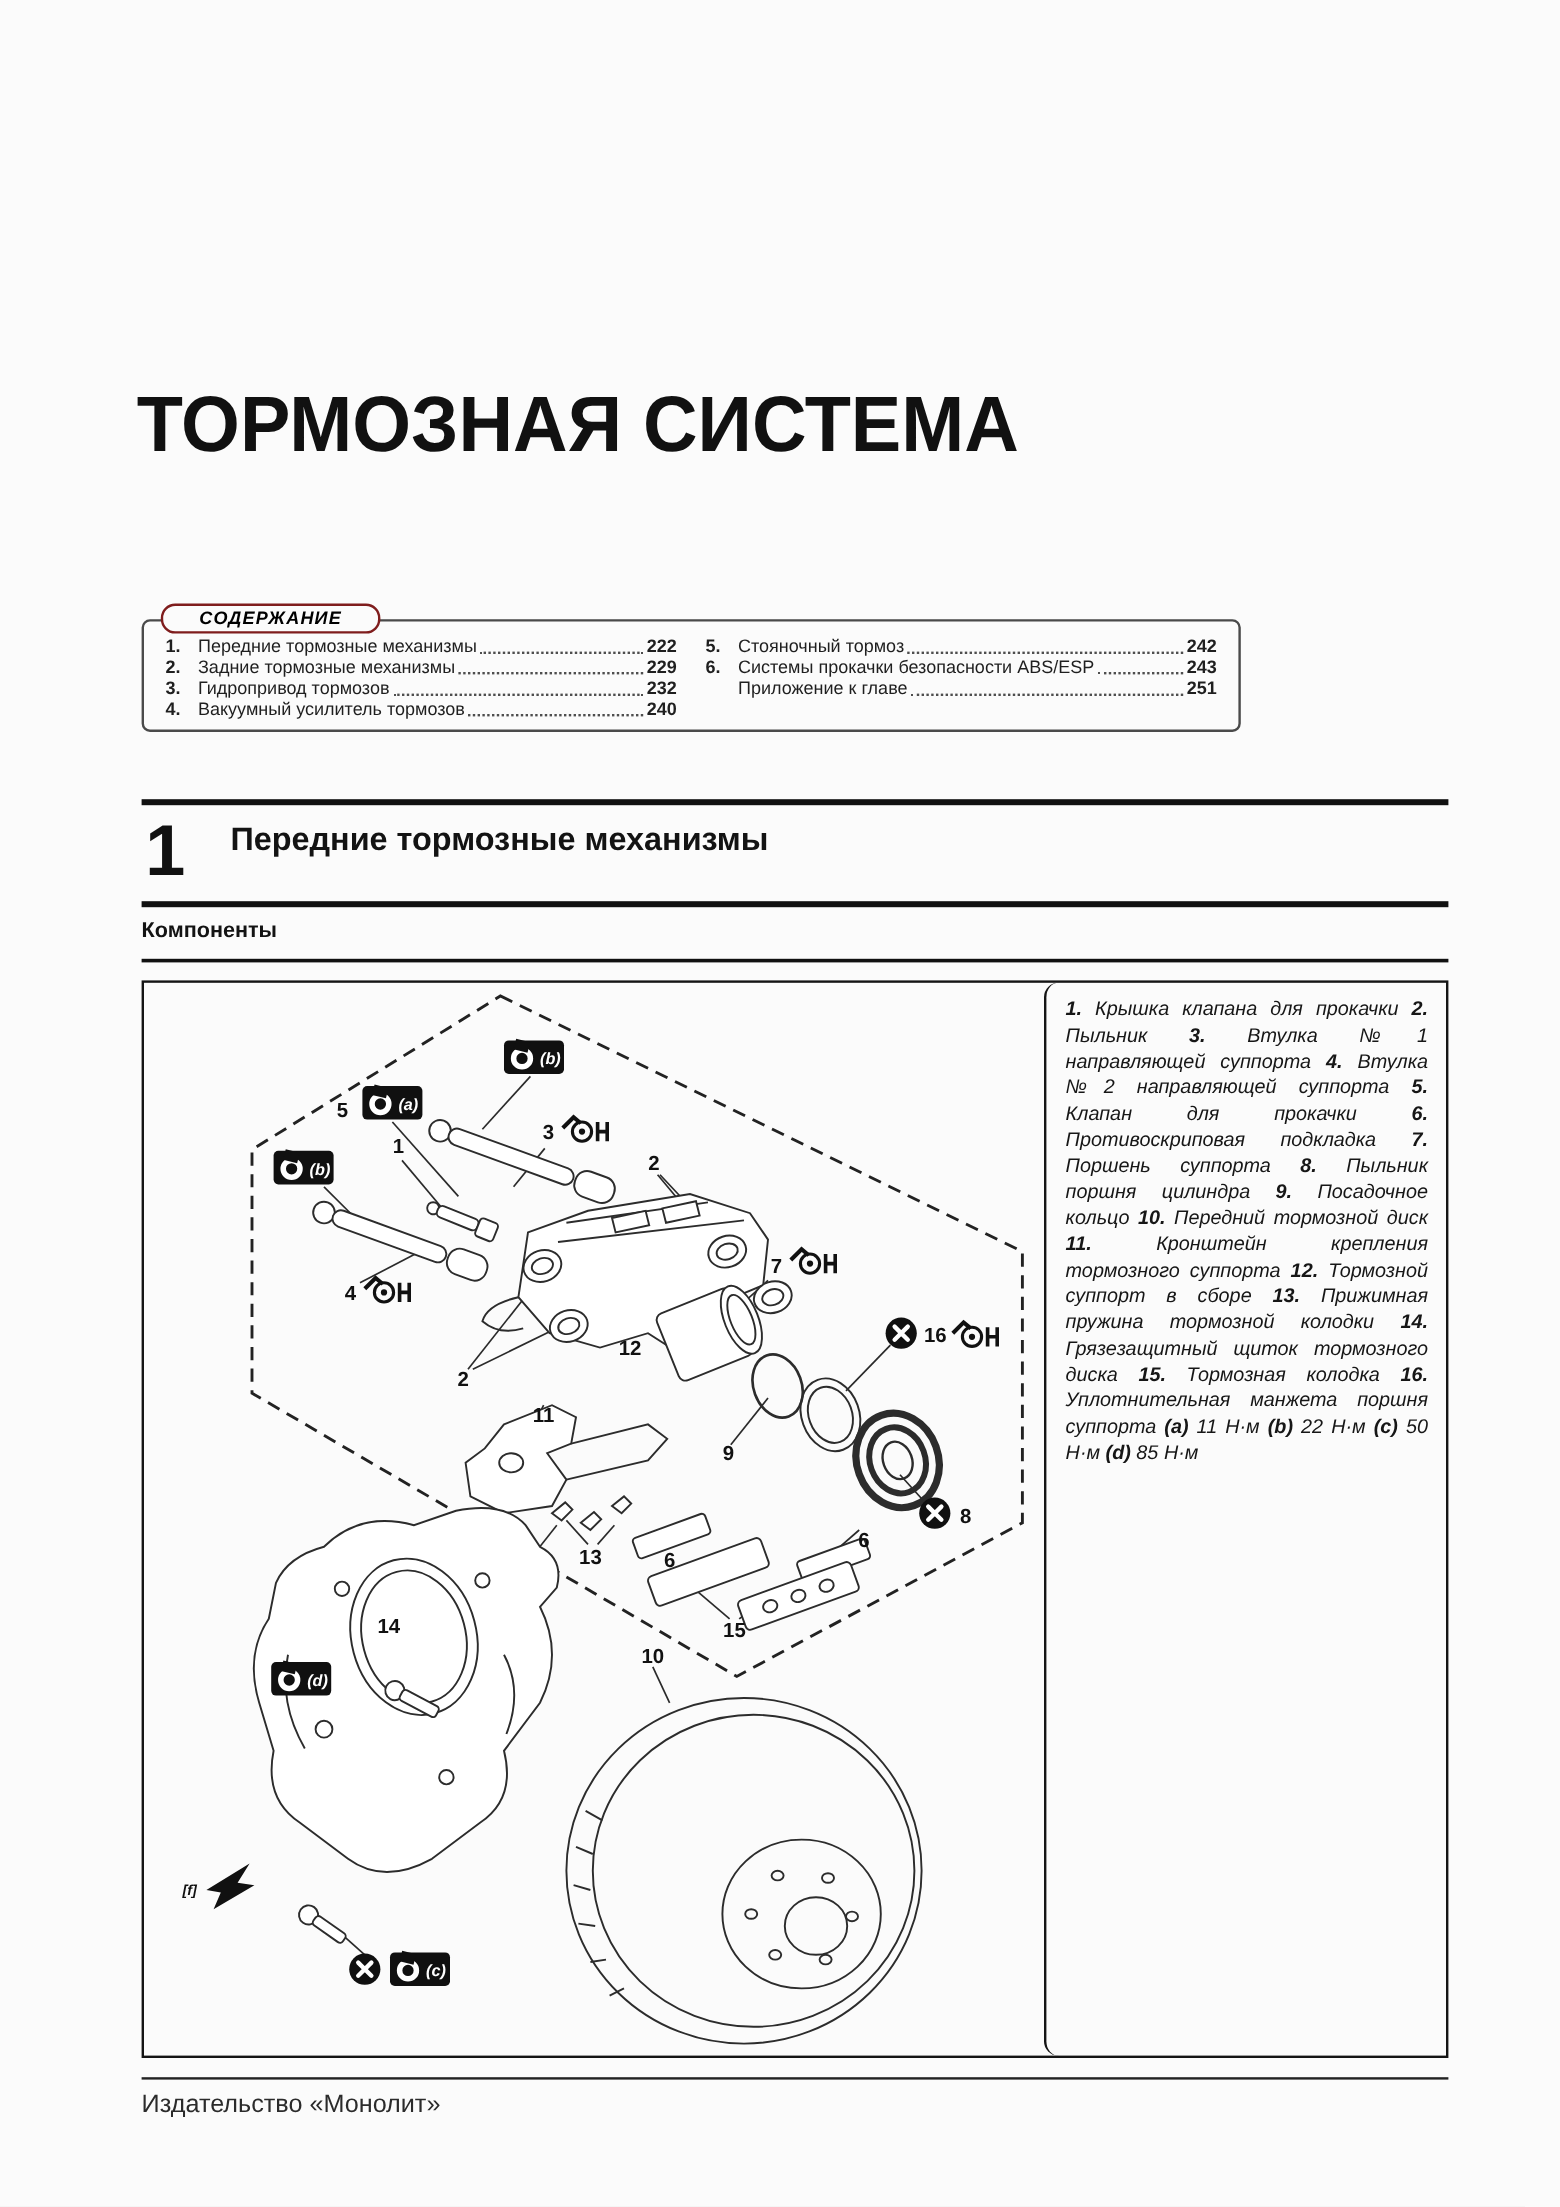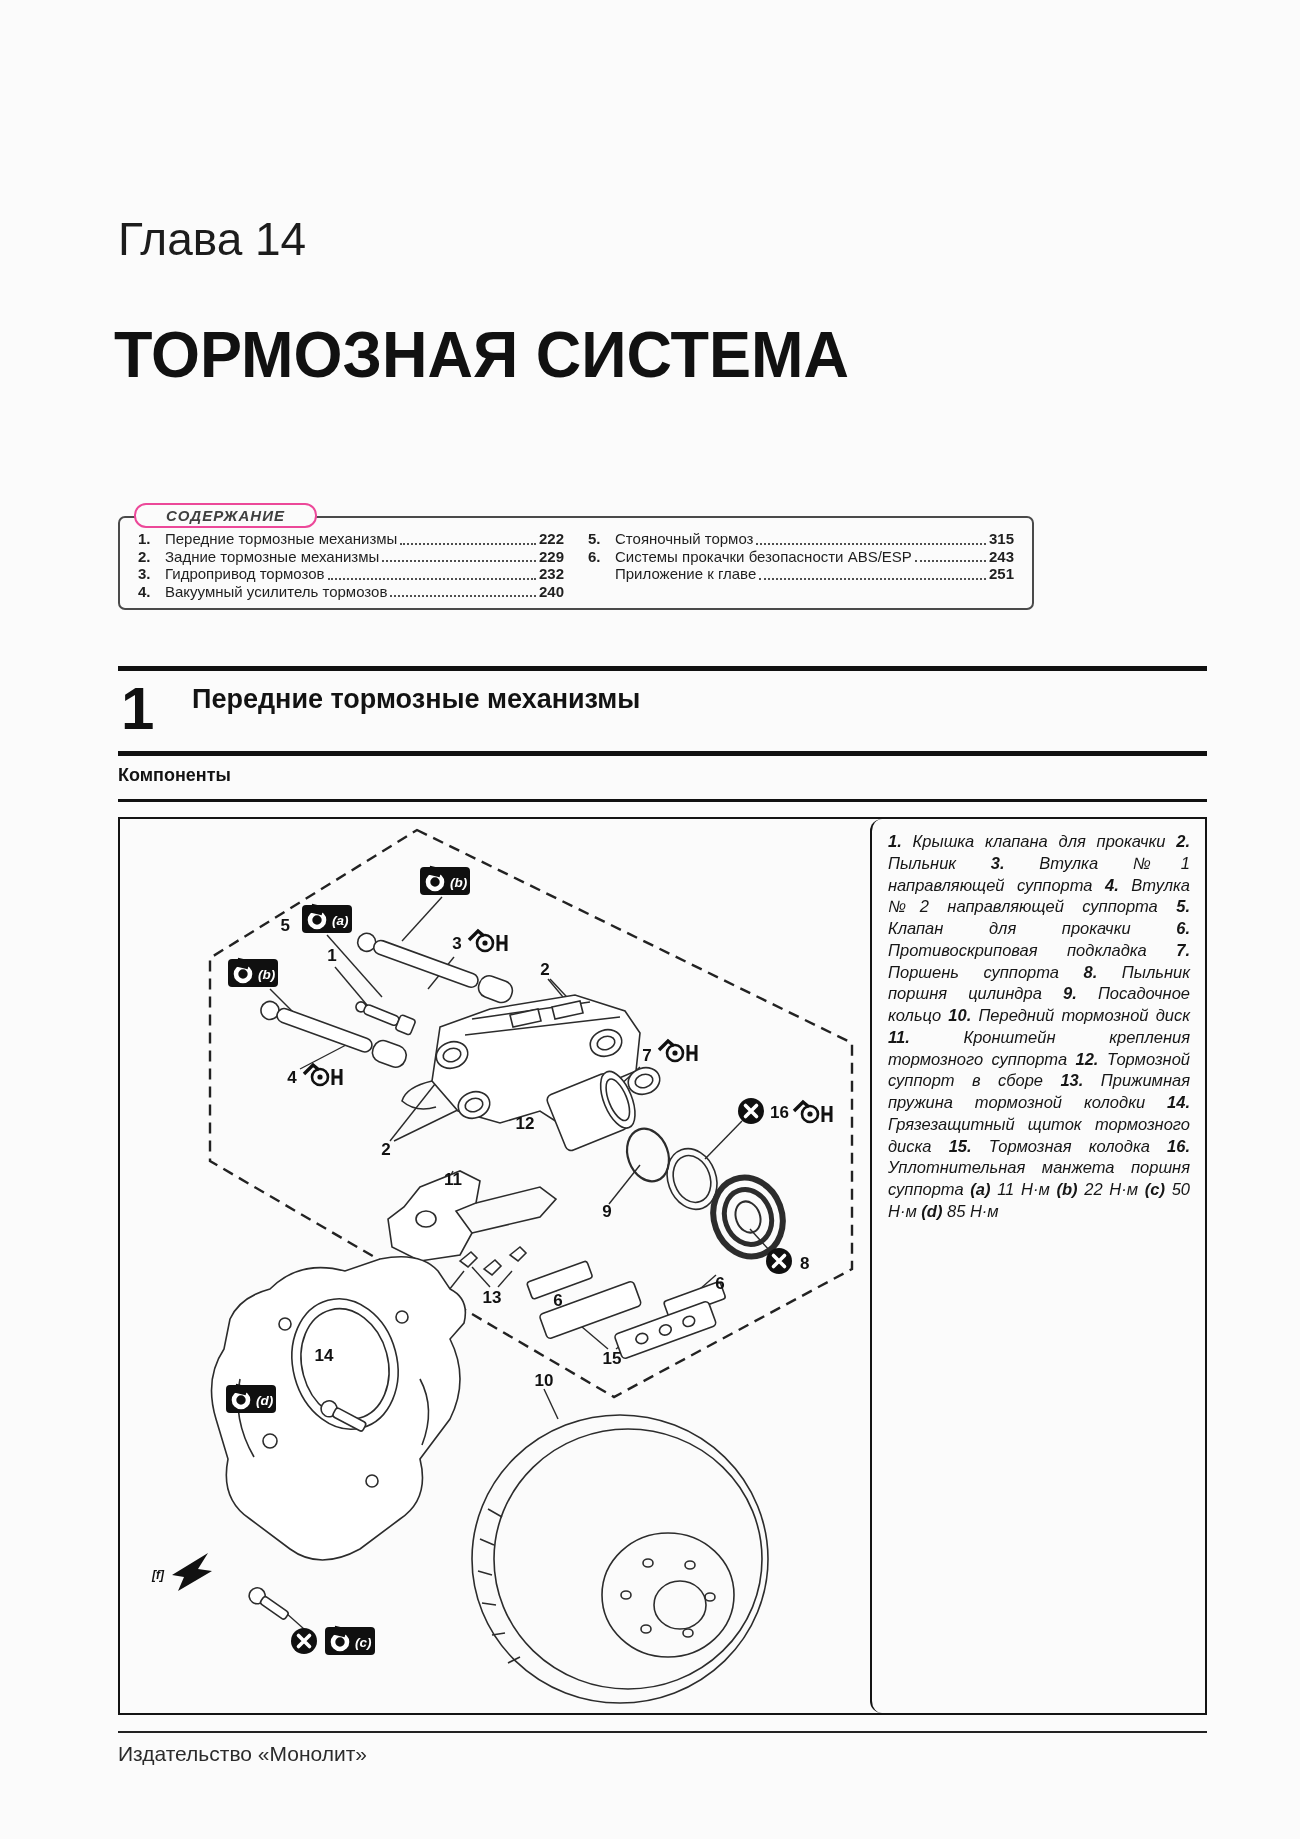--- a/index.html
+++ b/index.html
@@ -8,23 +8,23 @@
         font-family:"Liberation Sans",sans-serif;color:#141414;overflow:hidden;}
 
   
   .chapter{position:absolute;left:118px;top:212px;font-size:46px;font-weight:400;color:#1c1c1c;}
   .book-title{position:absolute;left:114px;top:318px;font-size:63px;font-weight:900;
               letter-spacing:0px;color:#111;transform:scaleY(1.04);}
 
   
   .toc{position:absolute;left:118px;top:516px;width:916px;border:2px solid #4a4a4a;border-radius:7px;
        padding:12px 18px 8px 18px;box-sizing:border-box;background:#fbfbfb;}
-  .toc-tab{position:absolute;left:14px;top:-15px;background:#fbfbfb;border:2px solid #ec4899;
+  .toc-tab{position:absolute;left:14px;top:-15px;background:#fbfbfb;border:2px solid #7f1d1d;
            border-radius:12px;padding:2px 30px;font-size:15px;font-weight:bold;font-style:italic;
-           letter-spacing:1px;color:#404040;}
+           letter-spacing:1px;color:#000000;}
   .toc-cols{display:flex;gap:24px;}
   .toc-col{flex:1;min-width:0;}
   .toc-row{display:flex;align-items:flex-end;font-size:15px;line-height:17.5px;color:#1f1f1f;}
   .tnum{width:27px;font-weight:bold;flex:none;}
   .tlabel{flex:none;max-width:78%;}
   .tdots{flex:1;min-width:8px;border-bottom:2px dotted #4e4e4e;margin:0 3px 3px 3px;}
   .tpage{flex:none;font-weight:bold;text-align:center;}
 
   
   .rule{position:absolute;left:118px;width:1089px;background:#111;}
@@ -50,21 +50,20 @@
   svg text{user-select:none;}
   .dlabel{font-family:"Liberation Sans",sans-serif;font-weight:bold;font-size:17px;fill:#111;}
   .dlabel-sm{font-family:"Liberation Sans",sans-serif;font-weight:bold;font-style:italic;font-size:12px;fill:#111;}
   .blabel{font-family:"Liberation Sans",sans-serif;font-weight:bold;font-style:italic;font-size:13.5px;fill:#fff;}
 </style>
 </head>
 <body>
 
 <div class="page">
 
-  <div class="chapter">Глава 14</div>
   <div class="book-title">ТОРМОЗНАЯ СИСТЕМА</div>
 
   <div class="toc">
     <div class="toc-tab">СОДЕРЖАНИЕ</div>
     <div class="toc-cols">
       <div class="toc-col">
           <div class="toc-row">
             <span class="tnum">1.</span>
             <span class="tlabel">Передние тормозные механизмы</span>
             <span class="tdots"></span>
@@ -87,21 +86,21 @@
             <span class="tlabel">Вакуумный усилитель тормозов</span>
             <span class="tdots"></span>
             <span class="tpage">240</span>
           </div>
         </div>
       <div class="toc-col">
           <div class="toc-row">
             <span class="tnum">5.</span>
             <span class="tlabel">Стояночный тормоз</span>
             <span class="tdots"></span>
-            <span class="tpage">315</span>
+            <span class="tpage">242</span>
           </div>
           <div class="toc-row">
             <span class="tnum">6.</span>
             <span class="tlabel">Системы прокачки безопасности ABS/ESP</span>
             <span class="tdots"></span>
             <span class="tpage">243</span>
           </div>
           <div class="toc-row">
             <span class="tnum"></span>
             <span class="tlabel">Приложение к главе</span>

